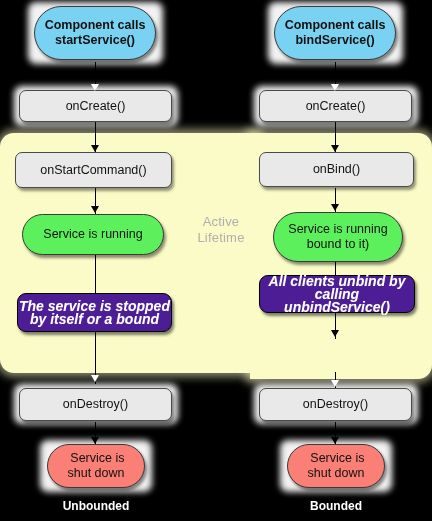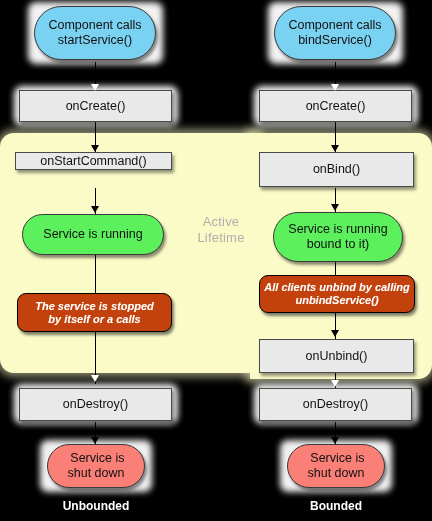--- a/index.html
+++ b/index.html
@@ -72,40 +72,40 @@
     background: #FFFFFF;
     border-radius: 8px;
     z-index: 3;
     filter: blur(3px);
     opacity: 0.95;
   }
 
   .proc {
     background: #E9E9E9;
     border: 1px solid #4A4A4A;
-    border-radius: 0;
+    border-radius: 7px;
     box-shadow: 2px 3px 3px rgba(0,0,0,0.42);
   }
 
   .term {
     border-radius: 999px;
     border: 1px solid #3A3A3A;
     box-shadow: 2px 3px 3px rgba(0,0,0,0.45);
   }
-  .term-blue { background: #79D2F2; }
+  .term-blue { background: #79D2F2; font-weight: bold; }
   .term-green { background: #5CF05C; }
   .term-red { background: #F97F77; text-align: right; }
 
   .eventbox {
-    background: #c2410c;
+    background: #4c1d95;
     border-radius: 9px;
     color: #FFFFFF;
     font-style: italic;
     font-weight: bold;
-    font-size: 11px;
+    font-size: 14px;
     line-height: 13px;
     border: 1px solid #000000;
     box-shadow: 2px 3px 3px rgba(0,0,0,0.5);
     text-shadow: 0 0 1px rgba(255,255,255,0.25);
     align-items: center;
   }
 
   .col-caption {
     position: absolute;
     color: #FFFFFF;
@@ -174,32 +174,32 @@
       <div>Component calls</div>
       <div>startService()</div>
     </div>
   </div>
 
   <div class="node-halo" style="left:14px; top:86px; width:164px; height:40px;"></div>
   <div class="node proc" style="left:19px; top:90px; width:153px; height:32px;">
     <span>onCreate()</span>
   </div>
 
-  <div class="node proc" style="left:15px; top:152px; width:157px; height:18px;">
+  <div class="node proc" style="left:15px; top:152px; width:157px; height:36px;">
     <span>onStartCommand()</span>
   </div>
 
   <div class="node term term-green" style="left:22px; top:214px; width:142px; height:41px;">
     <span>Service is running</span>
   </div>
 
   <div class="node eventbox" style="left:17px; top:293px; width:155px; height:39px;">
     <div>
       <div>The service is stopped</div>
-      <div>by itself or a calls</div>
+      <div>by itself or a bound</div>
     </div>
   </div>
 
   <div class="node-halo" style="left:14px; top:384px; width:164px; height:40px;"></div>
   <div class="node proc" style="left:19px; top:388px; width:153px; height:33px;">
     <span>onDestroy()</span>
   </div>
 
   <div class="node-halo" style="left:40px; top:440px; width:112px; height:52px;"></div>
   <div class="node term term-red" style="left:47px; top:444px; width:98px; height:44px;">
@@ -255,23 +255,20 @@
     </div>
   </div>
 
   <div class="node eventbox" style="left:259px; top:275px; width:156px; height:38px;">
     <div>
       <div>All clients unbind by calling</div>
       <div>unbindService()</div>
     </div>
   </div>
 
-  <div class="node proc" style="left:259px; top:339px; width:155px; height:34px;">
-    <span>onUnbind()</span>
-  </div>
 
   <div class="node-halo" style="left:254px; top:384px; width:164px; height:40px;"></div>
   <div class="node proc" style="left:259px; top:388px; width:153px; height:33px;">
     <span>onDestroy()</span>
   </div>
 
   <div class="node-halo" style="left:280px; top:440px; width:112px; height:52px;"></div>
   <div class="node term term-red" style="left:287px; top:444px; width:98px; height:44px;">
     <div>
       <div>Service is</div>

